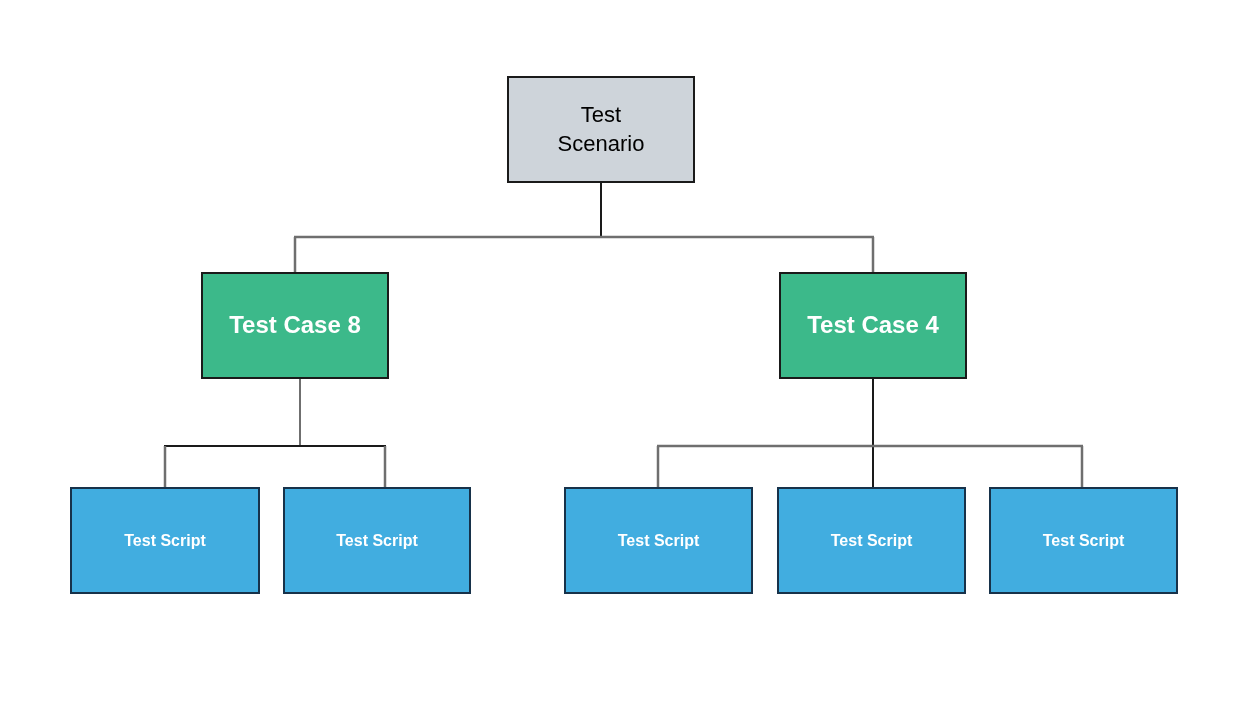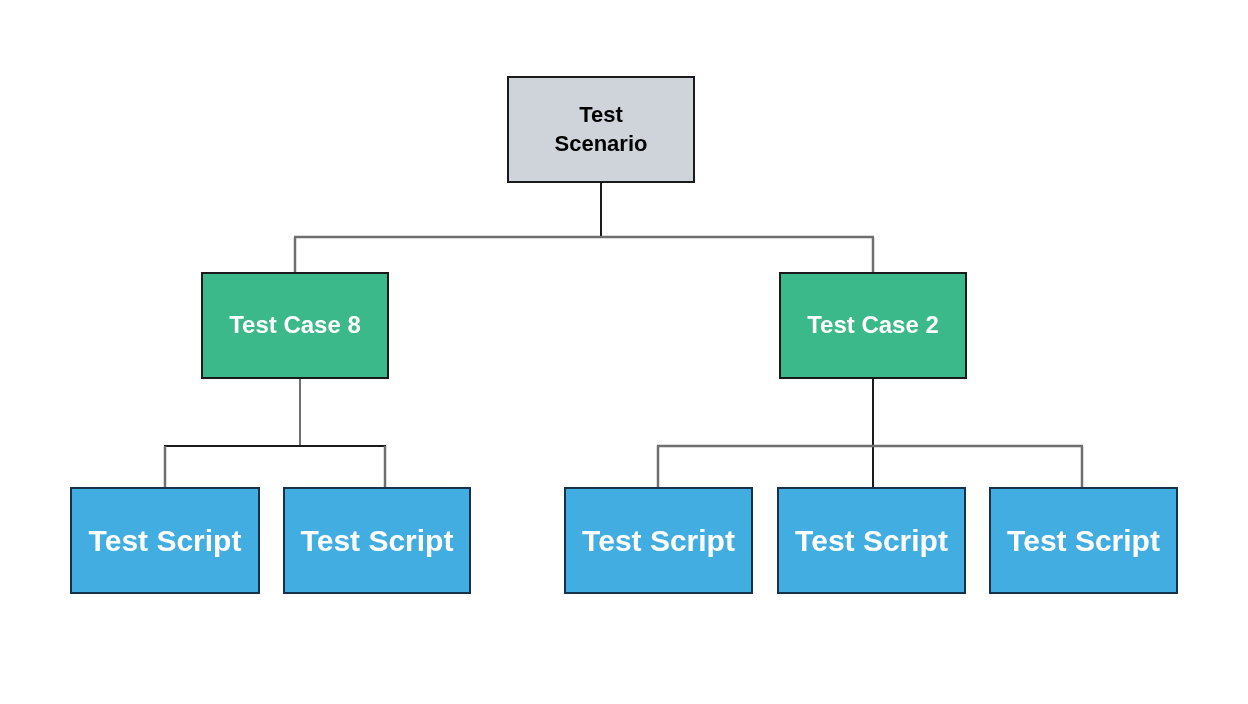--- a/index.html
+++ b/index.html
@@ -37,36 +37,36 @@
   }
   .node-label {
     display: block;
     white-space: pre-line;
   }
   .node-root {
     border: 2px solid #1a1a1a;
     background: #ced4da;
     color: #000000;
     font-size: 22px;
-    font-weight: bold;
+    font-weight: normal;
     line-height: 1.28;
   }
   .node-case {
     border: 2px solid #1a1a1a;
     background: #3cb98a;
     color: #ffffff;
     font-size: 24px;
     font-weight: bold;
     line-height: 1.2;
   }
   .node-script {
     border: 2px solid #17324a;
     background: #41ade0;
     color: #ffffff;
-    font-size: 30px;
+    font-size: 16px;
     font-weight: bold;
     line-height: 1.2;
   }
 </style>
 </head>
 <body>
 
 <div id="diagram-canvas">
 
   <svg id="connector-layer" viewBox="0 0 1248 704" width="1248" height="704" xmlns="http://www.w3.org/2000/svg">
@@ -93,21 +93,21 @@
   <div class="node node-root" style="left:507px; top:76px; width:188px; height:107px;">
     <span class="node-label">Test
 Scenario</span>
   </div>
 
   <div class="node node-case" style="left:201px; top:272px; width:188px; height:107px;">
     <span class="node-label">Test Case 8</span>
   </div>
 
   <div class="node node-case" style="left:779px; top:272px; width:188px; height:107px;">
-    <span class="node-label">Test Case 2</span>
+    <span class="node-label">Test Case 4</span>
   </div>
 
   <div class="node node-script" style="left:70px; top:487px; width:190px; height:107px;">
     <span class="node-label">Test Script</span>
   </div>
 
   <div class="node node-script" style="left:283px; top:487px; width:188px; height:107px;">
     <span class="node-label">Test Script</span>
   </div>
 

